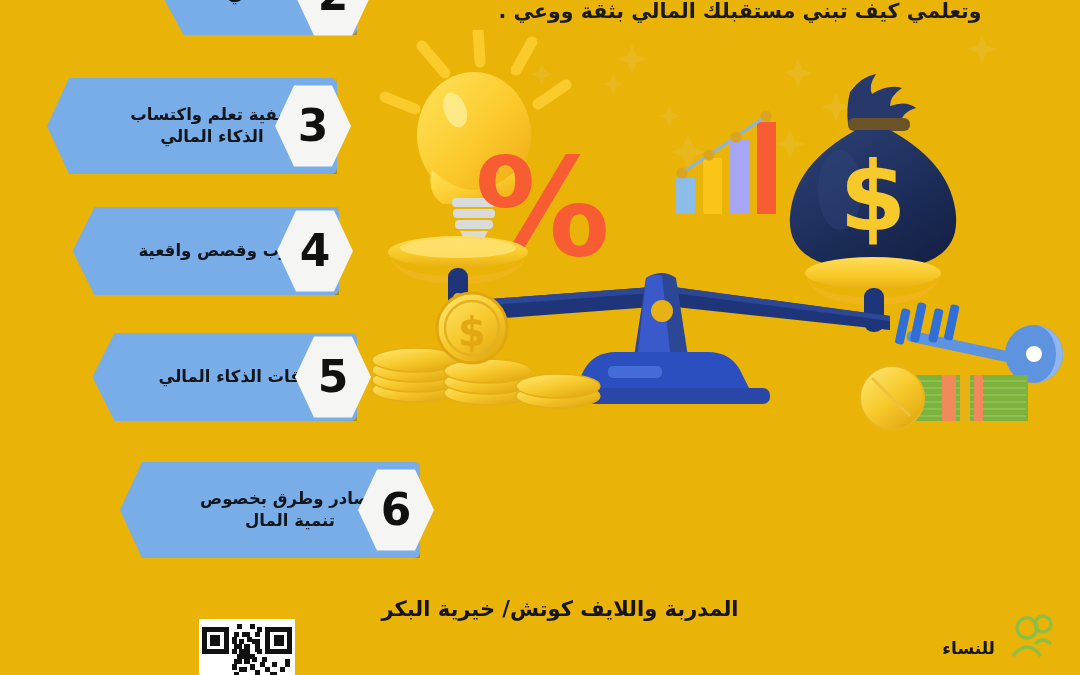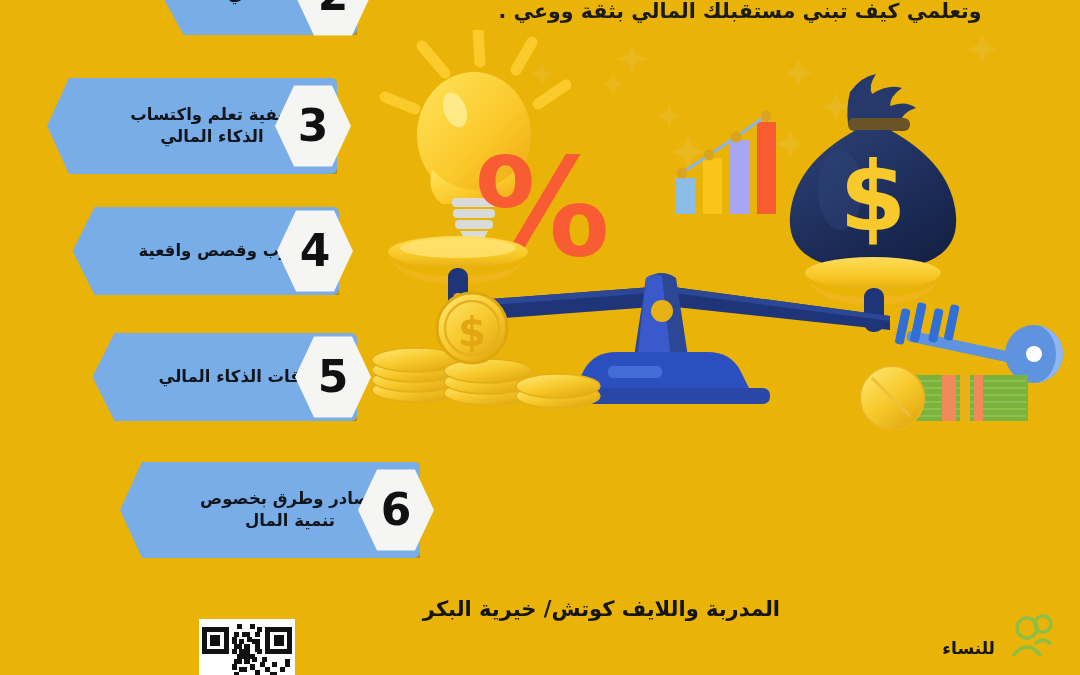--- a/index.html
+++ b/index.html
@@ -132,20 +132,21 @@
     height: 400px;
   }
   .illus svg { display: block; width: 100%; height: 100%; }
 
   
   .presenter {
     position: absolute;
     top: 597px;
     left: 340px;
     width: 440px;
+    text-align: center;
     direction: rtl;
     font-size: 21px;
     font-weight: bold;
     color: #151515;
     white-space: nowrap;
   }
 
   .qr {
     position: absolute;
     left: 152px;

